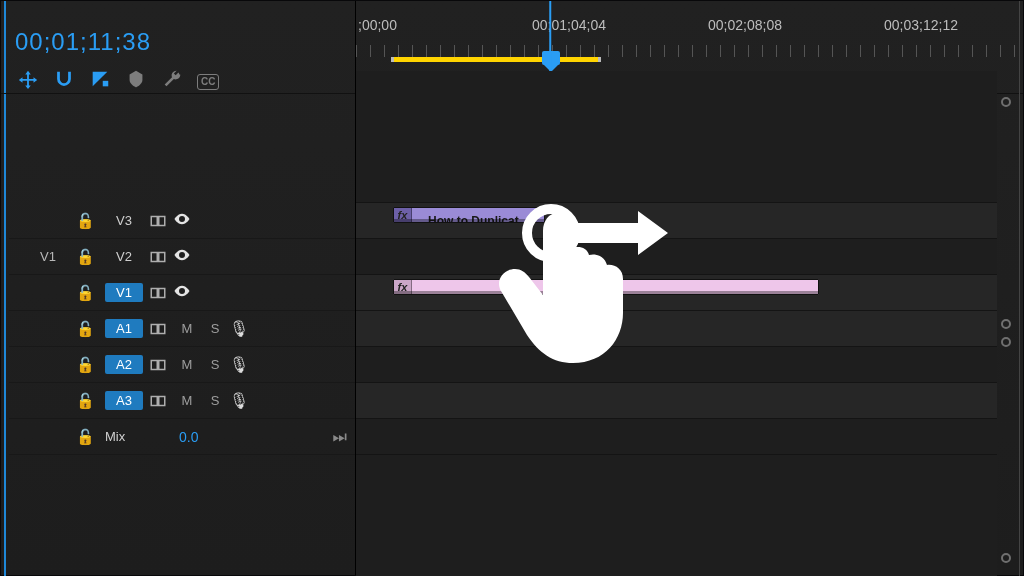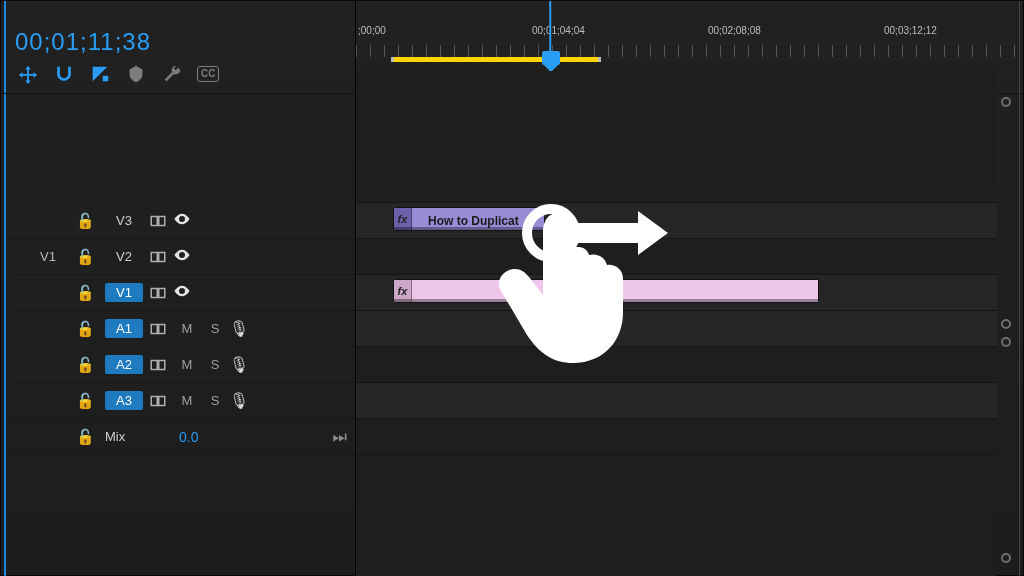--- a/index.html
+++ b/index.html
@@ -4,30 +4,30 @@
 <style>
   * { box-sizing: border-box; margin: 0; padding: 0; font-family: "Segoe UI", Arial, sans-serif; }
   html, body { width: 1024px; height: 576px; background: #1a1a1a; overflow: hidden; }
   .panel { position: absolute; inset: 0; background: linear-gradient(#212121,#1d1d1d); border: 1px solid #08080a; }
   .v-left { position:absolute; top:0; left:3px; width:2px; height:576px; background:#1f88d8; }
   .v-right { position:absolute; top:0; right:3px; width:1px; height:576px; background:#444; }
 
   
   .header { position: relative; height: 70px; border-bottom: 1px solid #111; padding-left: 8px;}
   .timecode { color: #2a9df4; font-size: 24px; font-weight: 500; letter-spacing: 1px; padding: 4px 0 0 6px; margin-top: 23px;}
-  .toolbar { display:flex; gap: 14px; align-items:center; height:34px; padding: 2px 0 0 8px;}
+  .toolbar { display:flex; gap: 14px; align-items:flex-end; height:34px; padding: 2px 0 0 8px;}
   .toolbar .ico { width:22px; height:22px; display:flex; align-items:center; justify-content:center; color:#2a9df4; }
   .toolbar .ico.dim { color:#7d7d7d; }
   .toolbar svg { width:22px; height:22px; display:block;}
   .cc-box { border:1.5px solid #7d7d7d; border-radius:3px; color:#7d7d7d; font-size:10px; font-weight:700; padding:0 3px; line-height:14px;}
 
   
   .timeline-area { position:absolute; left:354px; right:8px; top:0; bottom:0;}
   .ruler { position:relative; height:70px; border-left:1px solid #000; }
-  .ruler-labels { position:absolute; top:24px; left:0; right:0; height:16px; color:#bdbdbd; font-size:10px;}
+  .ruler-labels { position:absolute; top:16px; left:0; right:0; height:16px; color:#bdbdbd; font-size:14px;}
   .ruler-labels span{ position:absolute; transform:translateX(0);}
   .tick-strip{ position:absolute; top:44px; left:0; right:0; height:12px;
     background:
       repeating-linear-gradient(90deg,#555 0,#555 1px,transparent 1px,transparent 14px),
       repeating-linear-gradient(90deg,#888 0,#888 1px,transparent 1px,transparent 84px);
   }
   .yellow-bar{ position:absolute; top:56px; left:35px; width:210px; height:5px; background:#ffd400; border-left:3px solid #bbb; border-right:3px solid #bbb;}
   .playhead-top{ position:absolute; top:50px; width:18px; height:14px; background:#2a9df4; border-radius:2px; transform:translateX(-50%);}
   .playhead-top::after{content:"";position:absolute;left:50%;top:100%;transform:translateX(-50%);
     border:7px solid transparent;border-top-color:#2a9df4;border-bottom:0;}
@@ -48,21 +48,21 @@
   .ms{ color:#9e9e9e; font-size:13px; width:28px; text-align:center;}
   .mic{ color:#dcdcdc; width:28px;}
   .mix-val{ color:#2a9df4; font-size:14px; margin-left:28px;}
   .collapse-ic{ color:#8a8a8a; margin-left:auto; margin-right:8px;}
 
   
   .tracks-body{ position:absolute; left:354px; right:26px; top:70px; bottom:0; border-left:1px solid #000;}
   .bg-row{position:absolute;left:0;right:0;height:36px;border-bottom:1px solid #141414;background:#262626;}
   .bg-row.dark{background:#1e1e1e;}
 
-  .clip{ position:absolute; height:24px; border:1px solid #111; border-radius:1px;
+  .clip{ position:absolute; height:16px; border:1px solid #111; border-radius:1px;
          font-size:12px; color:#1a1a1a; display:flex; align-items:stretch; overflow:hidden;}
   .clip .fx{ width:18px; background:rgba(0,0,0,.25); display:flex;align-items:center;justify-content:center;
              font-style:italic; font-size:11px; font-weight:700; color:#222; border-right:1px solid rgba(0,0,0,.35);}
   .clip .txt{ padding:0 16px; line-height:26px; white-space:nowrap; font-weight:600;}
   .clip .bar{ position:absolute;left:0;right:0;bottom:0;height:3px;background:rgba(0,0,0,.35);}
   .clip-v3{ background:#9a8bd6;} .clip-v3 .fx{background:#6d60a8;}
   .clip-v1{ background:#eec6ea;} .clip-v1 .fx{background:#caa6c7;}
 
   
   .scroll-dots{position:absolute; right:10px; top:96px; bottom:12px; width:12px;}

